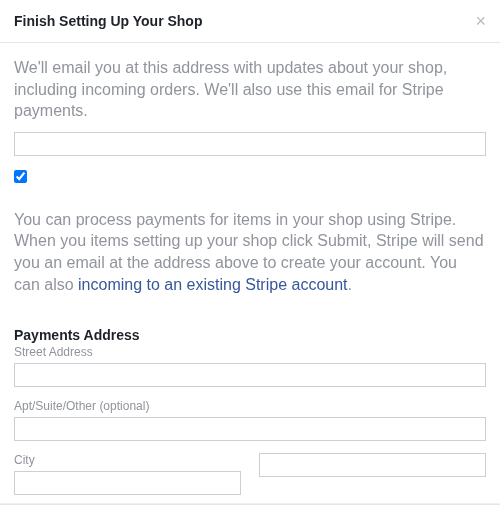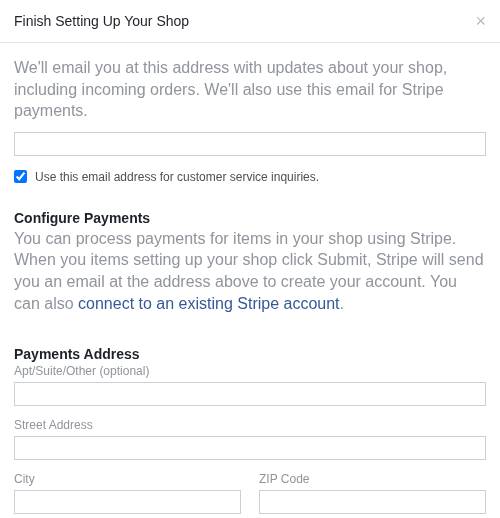--- a/index.html
+++ b/index.html
@@ -14,21 +14,21 @@
     }
     .modal-header {
       display: flex;
       justify-content: space-between;
       align-items: center;
       padding: 12px 14px;
       border-bottom: 1px solid #e5e5e5;
     }
     .modal-title {
       font-size: 14px;
-      font-weight: normal;
+      font-weight: bold;
       color: #1d2129;
     }
     .close-x {
       color: #bbb;
       font-size: 18px;
       cursor: pointer;
       line-height: 1;
     }
     .section {
       padding: 14px 14px 8px 14px;
@@ -106,51 +106,48 @@
 <div class="modal-header">
   <span class="modal-title">Finish Setting Up Your Shop</span>
   <span class="close-x">×</span>
 </div>
 
 <div class="section">
   <div class="section-desc">We'll email you at this address with updates about your shop, including incoming orders. We'll also use this email for Stripe payments.</div>
   <input type="text" value="" style="">
   <div class="check-row">
     <input type="checkbox" checked="" style="">
-    <label>Use this email address for customer service inquiries.</label>
   </div>
 </div>
 
 <div class="section">
-  <div class="section-heading">Configure Payments</div>
   <div class="section-desc">
-    <span>You can process payments for items in your shop using Stripe. When you items setting up your shop click Submit, Stripe will send you an email at the address above to create your account. You can also </span><a href="#">connect to an existing Stripe account</a><span>.</span>
+    <span>You can process payments for items in your shop using Stripe. When you items setting up your shop click Submit, Stripe will send you an email at the address above to create your account. You can also </span><a href="#">incoming to an existing Stripe account</a><span>.</span>
   </div>
 </div>
 
 <div class="section">
   <div class="section-heading">Payments Address</div>
 
   <div class="field-group">
-    <span class="field-label">Apt/Suite/Other (optional)</span>
+    <span class="field-label">Street Address</span>
     <input type="text" value="" style="">
   </div>
 
   <div class="field-group">
-    <span class="field-label">Street Address</span>
+    <span class="field-label">Apt/Suite/Other (optional)</span>
     <input type="text" value="" style="">
   </div>
 
   <div class="row">
     <div class="col-city">
       <span class="field-label">City</span>
       <input type="text" value="" style="">
     </div>
     <div class="col-zip">
-      <span class="field-label">ZIP Code</span>
       <input type="text" value="" style="">
     </div>
   </div>
 </div>
 
 <div class="divider"></div>
 
 <div class="footer">
   
   

